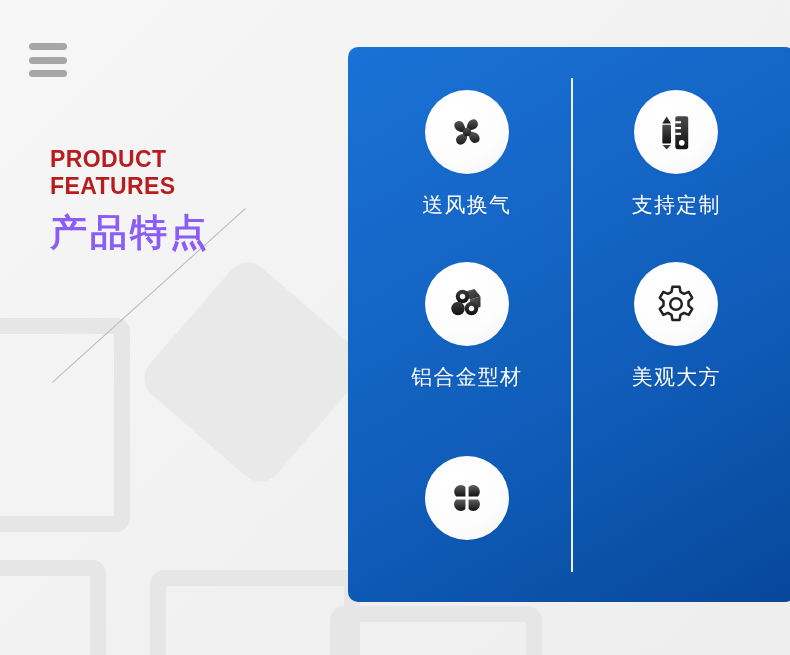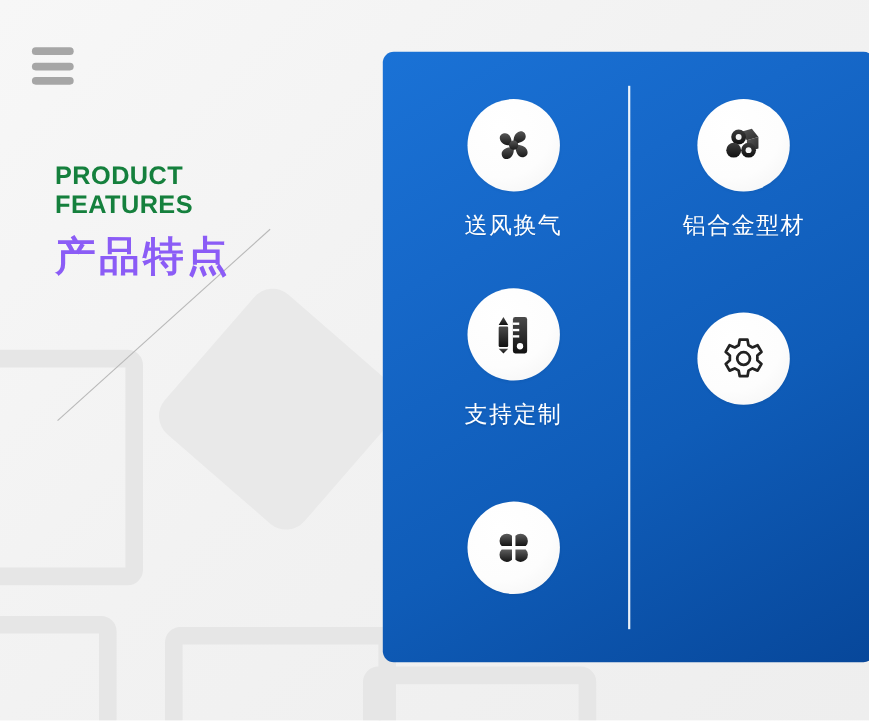--- a/index.html
+++ b/index.html
@@ -83,21 +83,21 @@
   .heading {
     position: absolute;
     left: 50px; top: 146px;
     width: 250px;
   }
   .heading-en {
     font-size: 23px;
     font-weight: bold;
     line-height: 1.18;
     letter-spacing: 0.4px;
-    color: #15803d;
+    color: #b91c1c;
     white-space: pre-line;
   }
   .heading-cn {
     margin-top: 14px;
     font-size: 37px;
     font-weight: bold;
     letter-spacing: 3px;
     line-height: 1.05;
     color: #8b5cf6;
   }
@@ -199,20 +199,46 @@
             <path d="M30 32c-7 1-13-2-14-7-1-4 2-7 6-7 5 0 8 6 8 14z"></path>
             <circle cx="32" cy="32" r="5.4"></circle>
           </g>
         </svg>
       </div>
       <div class="feature-label">送风换气</div>
     </div>
 
     <div class="feature">
       <div class="feature-circle">
+        <svg width="46" height="46" viewBox="0 0 64 64">
+          <defs>
+            <linearGradient id="gpr" x1="0" y1="0" x2="0" y2="1">
+              <stop offset="0" stop-color="#4a4a4a"></stop>
+              <stop offset="1" stop-color="#111111"></stop>
+            </linearGradient>
+          </defs>
+          <g fill="url(#gpr)">
+            <path d="M19 10l6 10h-12z"></path>
+            <rect x="13" y="22" width="12" height="26" rx="1.5"></rect>
+            <path d="M13 50h12l-6 6z"></path>
+            <rect x="31" y="10" width="18" height="46" rx="3"></rect>
+          </g>
+          <g fill="#ffffff">
+            <rect x="31" y="17" width="8" height="3"></rect>
+            <rect x="31" y="25" width="8" height="3"></rect>
+            <rect x="31" y="33" width="8" height="3"></rect>
+            <circle cx="40" cy="47" r="4"></circle>
+          </g>
+        </svg>
+      </div>
+      <div class="feature-label">支持定制</div>
+    </div>
+
+    <div class="feature">
+      <div class="feature-circle">
         <svg width="48" height="48" viewBox="0 0 64 64">
           <defs>
             <linearGradient id="gp1" x1="0" y1="0" x2="1" y2="1">
               <stop offset="0" stop-color="#5a5a5a"></stop>
               <stop offset="1" stop-color="#2a2a2a"></stop>
             </linearGradient>
             <linearGradient id="gp2" x1="0" y1="0" x2="0" y2="1">
               <stop offset="0" stop-color="#3c3c3c"></stop>
               <stop offset="1" stop-color="#101010"></stop>
             </linearGradient>
@@ -224,56 +250,31 @@
             <circle cx="26" cy="22" r="3.6" fill="#f5f5f5"></circle>
             <circle cx="20" cy="38" r="9" fill="url(#gp2)"></circle>
             <circle cx="38" cy="38" r="9" fill="url(#gp2)"></circle>
             <circle cx="38" cy="38" r="3.6" fill="#f5f5f5"></circle>
           </g>
         </svg>
       </div>
       <div class="feature-label">铝合金型材</div>
     </div>
 
-    <div class="feature">
-      <div class="feature-circle">
-        <svg width="46" height="46" viewBox="0 0 64 64">
-          <defs>
-            <linearGradient id="gpr" x1="0" y1="0" x2="0" y2="1">
-              <stop offset="0" stop-color="#4a4a4a"></stop>
-              <stop offset="1" stop-color="#111111"></stop>
-            </linearGradient>
-          </defs>
-          <g fill="url(#gpr)">
-            <path d="M19 10l6 10h-12z"></path>
-            <rect x="13" y="22" width="12" height="26" rx="1.5"></rect>
-            <path d="M13 50h12l-6 6z"></path>
-            <rect x="31" y="10" width="18" height="46" rx="3"></rect>
-          </g>
-          <g fill="#ffffff">
-            <rect x="31" y="17" width="8" height="3"></rect>
-            <rect x="31" y="25" width="8" height="3"></rect>
-            <rect x="31" y="33" width="8" height="3"></rect>
-            <circle cx="40" cy="47" r="4"></circle>
-          </g>
-        </svg>
-      </div>
-      <div class="feature-label">支持定制</div>
-    </div>
-
 
     <div class="feature">
       <div class="feature-circle">
         <svg width="50" height="50" viewBox="0 0 64 64">
           <g fill="none" stroke="#222222" stroke-width="3.2" stroke-linejoin="round">
             <path d="M27.5 10h9l1.2 6.4 4.6 2.6 6-2.6 4.5 7.8-4.8 4.3v5.4l4.8 4.3-4.5 7.8-6-2.6-4.6 2.6-1.2 6.4h-9l-1.2-6.4-4.6-2.6-6 2.6-4.5-7.8 4.8-4.3v-5.4l-4.8-4.3 4.5-7.8 6 2.6 4.6-2.6z"></path>
             <circle cx="32" cy="32" r="7.4"></circle>
           </g>
         </svg>
       </div>
+      <div class="feature-label">美观大方</div>
     </div>
 
     <div class="feature">
       <div class="feature-circle">
         <svg width="50" height="50" viewBox="0 0 64 64">
           <defs>
             <linearGradient id="gpt" x1="0" y1="0" x2="0" y2="1">
               <stop offset="0" stop-color="#5d5d5d"></stop>
               <stop offset="1" stop-color="#141414"></stop>
             </linearGradient>

